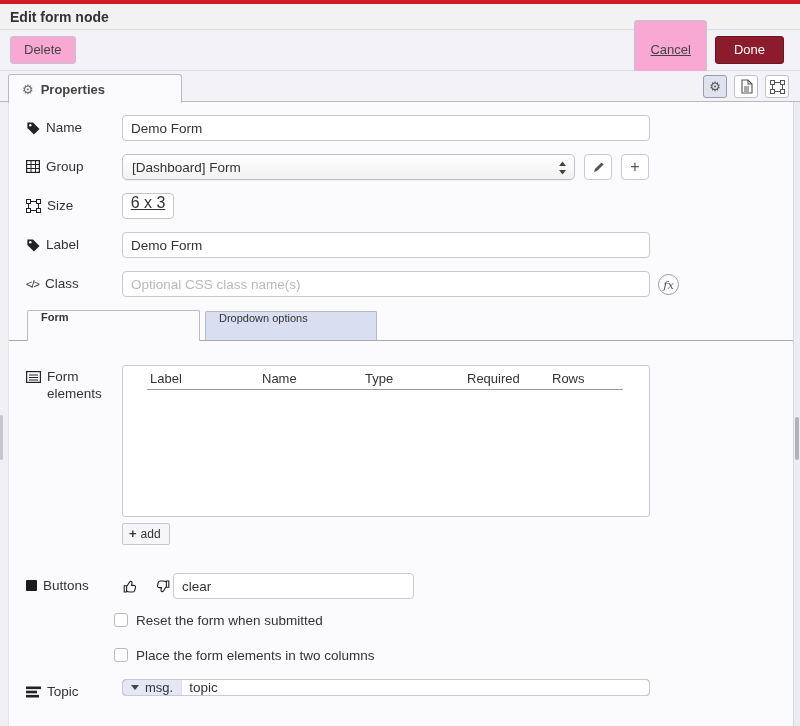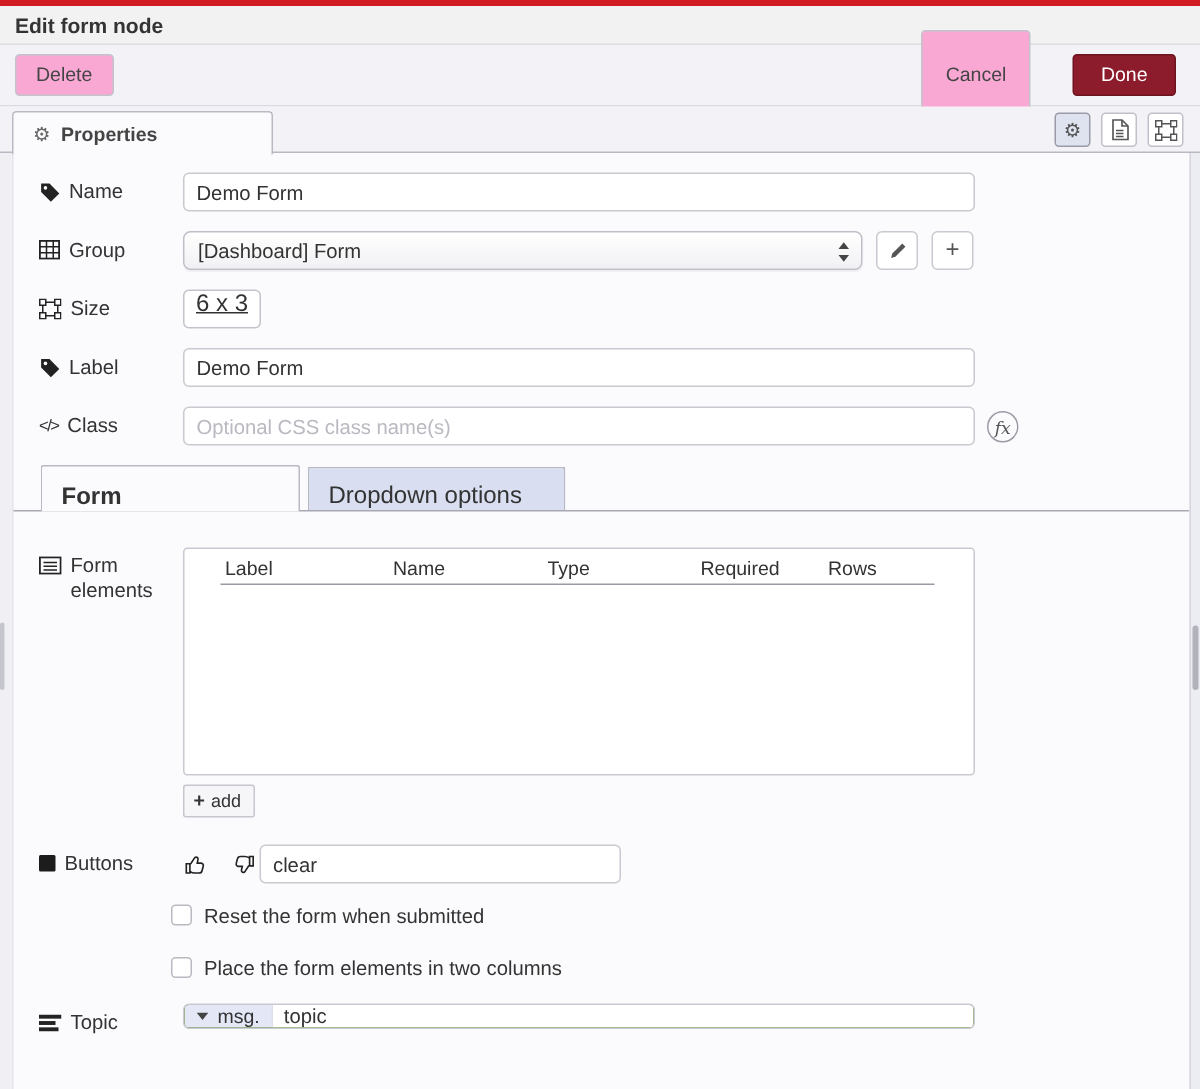--- a/index.html
+++ b/index.html
@@ -17,21 +17,21 @@
   }
   .toolbar {
     height:41px; background:#f3f3f7; display:flex; align-items:center;
     padding:0 16px 0 10px; border-bottom:1px solid #dadae2;
   }
   .btn {
     font-size:13px; color:#444; background:#f9a8d4; border:1px solid #c3c3cc;
     border-radius:3px; padding:6px 13px; cursor:pointer; line-height:14px;
   }
   .spacer { flex:1; }
-  .btn-cancel { margin-right:28px; padding:22px 15px; }
+  .btn-cancel { margin-right:8px; padding:22px 15px;text-decoration:underline; }
   .btn-done { background:#8c1b2b; border-color:#6e1420; color:#fff; padding:6px 18px; }
   
   .tabbar { height:31px; background:#f3f3f7; border-bottom:1px solid #b9b9c3; position:relative; }
   .tab-properties {
     position:absolute; left:8px; top:3px; width:174px; height:29px; z-index:2;
     background:#fbfbfd; border:1px solid #b9b9c3; border-bottom:none;
     border-radius:3px 3px 0 0; display:flex; align-items:center; gap:7px;
     padding-left:13px; font-size:13px; font-weight:bold; color:#444;
   }
   .tab-gear { font-size:13px; color:#666; font-weight:normal; }
@@ -75,22 +75,22 @@
   }
   .fx-btn {
     width:21px; height:21px; border:1px solid #9a9aa4; border-radius:50%; background:transparent;
     margin:3px 0 0 8px; display:flex; align-items:center; justify-content:center;
     font-family:"DejaVu Serif", serif; font-style:italic; font-size:11.5px; color:#555; cursor:pointer;
   }
   
   .subtabbar { position:relative; height:30px; border-bottom:1px solid #a8a8b2; margin-top:14px; }
   .subtab {
     position:absolute; height:29px; width:173px; border:1px solid #b9b9c3; border-bottom:none;
-    border-radius:2px 2px 0 0; display:flex; align-items:flex-end; padding-left:13px;
-    font-size:16px; cursor:pointer;
+    border-radius:2px 2px 0 0; display:flex; align-items:flex-start; padding-left:13px;
+    font-size:11px; cursor:pointer;
   }
   .subtab.active { left:18px; bottom:-1px; height:31px; background:#fbfbfd; font-weight:bold; z-index:2; }
   .subtab.inactive { left:196px; bottom:0; width:172px; background:#d9def0; color:#333; }
   
   .elements-section { margin-top:24px; }
   .elements-box {
     width:528px; height:152px; border:1px solid #c9c9d1; border-radius:3px; background:#fff; position:relative;
   }
   .col-head { position:absolute; top:5px; font-size:13px; color:#333; }
   .header-rule { position:absolute; top:23px; left:24px; right:26px; border-top:1px solid #9a9aa4; }
@@ -125,21 +125,21 @@
     font-family:"Liberation Sans",sans-serif; }
   
   .scroll-track {
     position:absolute; top:102px; right:0; bottom:0; width:7px;
     background:#ebedf3; border-left:1px solid #d6d6de;
   }
   .scroll-thumb { position:absolute; top:315px; left:1px; width:4px; height:43px; background:#b2b2ba; border-radius:2px; }
   .left-thumb { position:absolute; top:415px; left:0; width:3px; height:45px; background:#c5c5cd; border-radius:2px; z-index:5; }
   .square-icon { width:11px; height:11px; background:#1c1c1c; border-radius:1px; flex-shrink:0; }
   .code-glyph { font-size:11px; letter-spacing:-1px; color:#333; }
-  .mt10 { margin-top:18px; }
+  .mt10 { margin-top:28px; }
   .mt19 { margin-top:19px; }
   .mt15 { margin-top:2px; }
 </style>
 </head>
 <body>
 
 <div class="red-bar"></div>
 
 <div class="dialog-header">
   <span>Edit form node</span>

